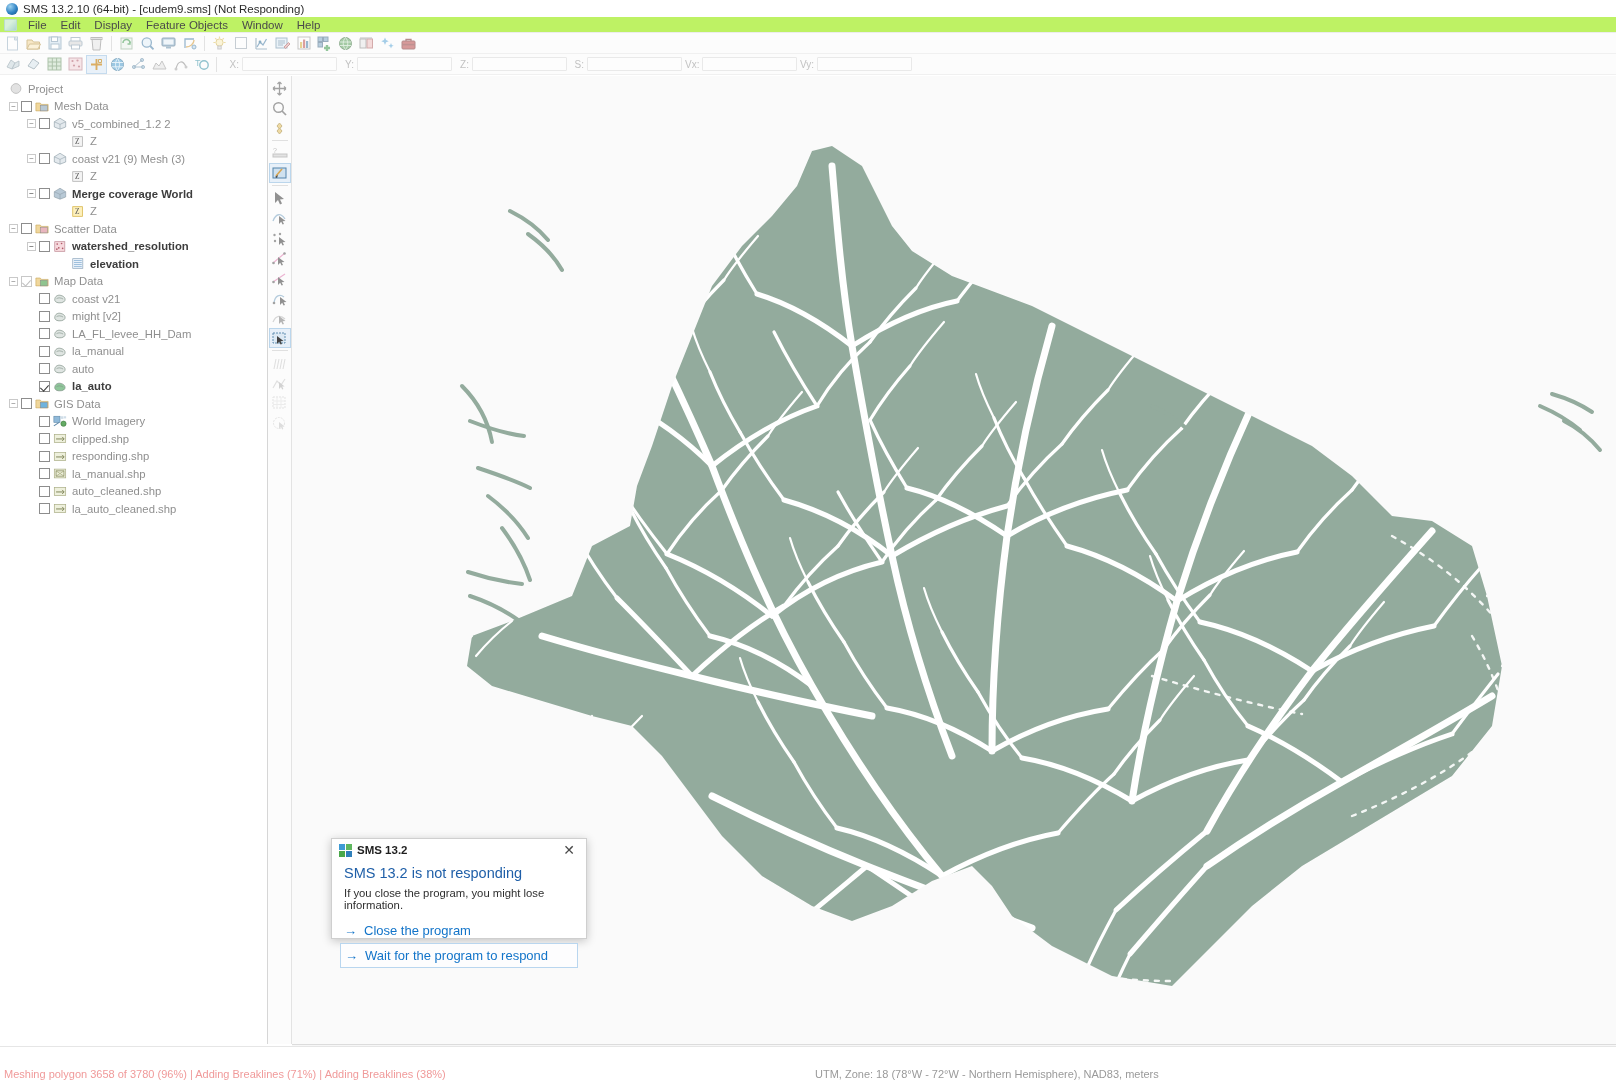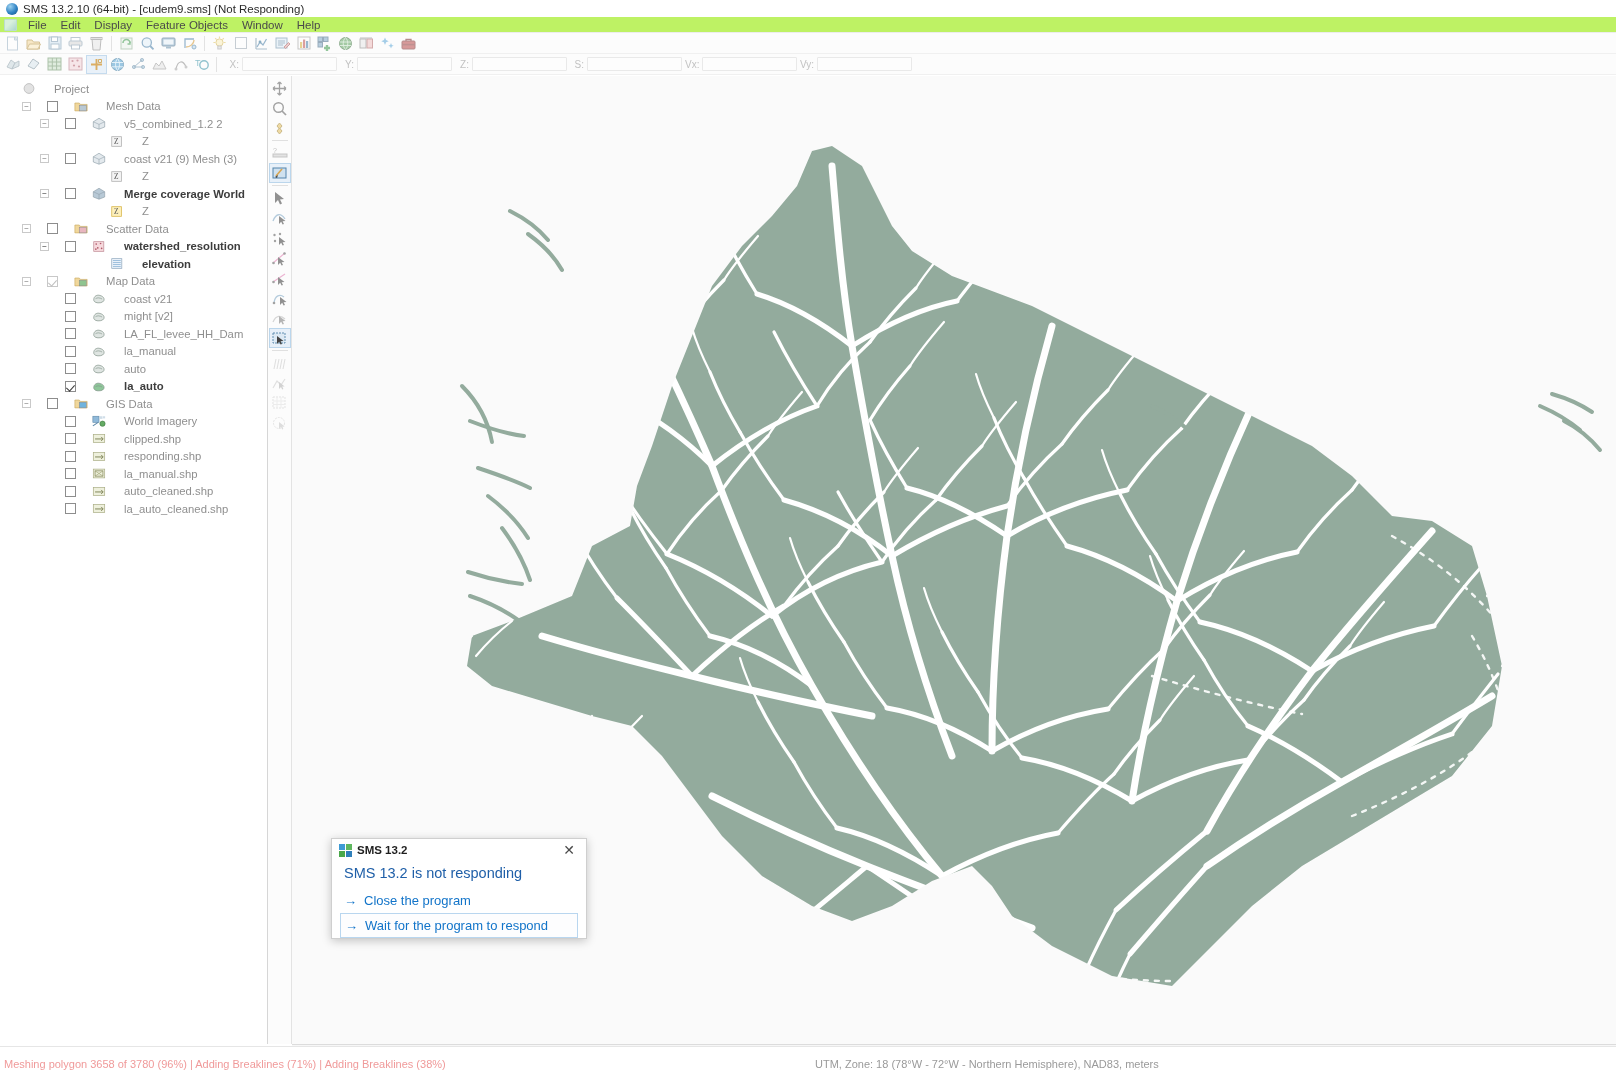--- a/index.html
+++ b/index.html
@@ -66,21 +66,21 @@
     display:flex;
   }
 
   
   .treepane{
     width:268px; background:#ffffff; border-right:1px solid #d6d6d6;
     position:relative; overflow:hidden;
   }
   .treeinner{ padding:4px 0 0 0; }
   .trow{
-    display:flex; align-items:center; height:17.5px; gap:16px;
+    display:flex; align-items:center; height:17.5px; gap:3px;
     white-space:nowrap; font-size:11.3px; color:#8f8f8f; padding-right:4px;
   }
   .trow.bold{ color:#3d3d3d; font-weight:bold; }
   .trow .lbl{ padding-left:2px; }
   .expander{
     width:9px;height:9px;border:1px solid #c9c9c9;background:#fff;
     display:flex;align-items:center;justify-content:center;
     font-size:8px;line-height:7px;color:#7a7a7a; flex:0 0 auto;
   }
   .expander.none{ border:none;background:none; }
@@ -129,21 +129,21 @@
     border-top:1px solid #dcdcdc; background:#f7f7f7;
   }
   .progbar{
     position:absolute; left:2px; top:5px; height:11px; width:176px;
     display:flex; gap:2px; overflow:hidden;
   }
   .progblk{ width:5px;height:11px;background:#9dc9ee; flex:0 0 auto; }
   .statusbar{
     position:absolute; left:0; right:0; bottom:0; height:34px;
     border-top:1px solid #e6e6e6; background:#ffffff;
-    display:flex; align-items:center; font-size:11px;
+    display:flex; align-items:flex-end; font-size:11px;
   }
   .status-left{ color:#f09a9a; padding-left:4px; white-space:nowrap; }
   .status-right{ color:#9a9a9a; position:absolute; left:815px; }
 
   
   .dialog{
     position:absolute; left:331px; top:838px; width:256px; height:101px;
     background:#ffffff; border:1px solid #cfcfcf;
     box-shadow:0 2px 9px rgba(0,0,0,.22);
     font-size:12px;
@@ -1018,20 +1018,21 @@
     <svg class="dlg-icon" width="13" height="13">
       <rect x="0" y="0" width="6" height="6" fill="#3f9bd4"></rect>
       <rect x="7" y="0" width="6" height="6" fill="#5fb75f"></rect>
       <rect x="0" y="7" width="6" height="6" fill="#4aa84a"></rect>
       <rect x="7" y="7" width="6" height="6" fill="#2f7fba"></rect>
     </svg>
     <span>SMS 13.2</span>
     <span class="dlg-close">✕</span>
   </div>
   <div class="dlg-head">SMS 13.2 is not responding</div>
+  <div class="dlg-sub">If you close the program, you might lose information.</div>
   <div class="dlg-opt">
     <span class="arrowglyph">→</span>
     <span>Close the program</span>
   </div>
   <div class="dlg-opt boxed">
     <span class="arrowglyph">→</span>
     <span>Wait for the program to respond</span>
   </div>
 </div>
 

